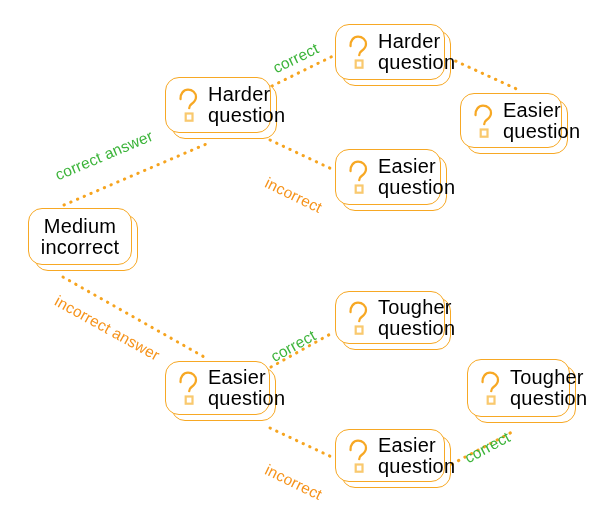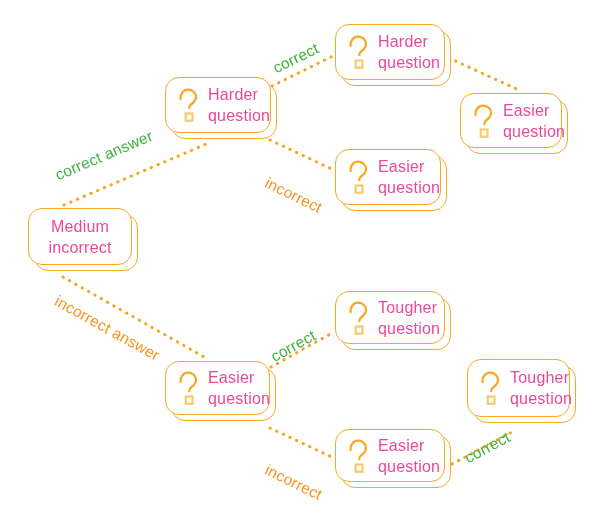--- a/index.html
+++ b/index.html
@@ -26,21 +26,21 @@
   }
   .card-front{
     position:relative;width:100%;height:100%;
     border:1.6px solid #F7A824;border-radius:14px;background:#fff;
     box-sizing:border-box;
     display:flex;align-items:center;gap:9px;padding:0 11px;
   }
   .card-front.centered{justify-content:center;text-align:center;padding:0 6px;}
   .qicon{flex:0 0 auto;display:flex;}
   .node-text{
-    color:#ec4899;font-size:16px;line-height:21px;letter-spacing:.2px;
+    color:#000000;font-size:20px;line-height:21px;letter-spacing:.2px;
   }
   .node-text span{display:block;}
   .edge-label{
     position:absolute;
     font-size:15.5px;
     white-space:nowrap;
     transform-origin:left center;
     letter-spacing:.2px;
   }
   .edge-label.green{color:#3CB43A;}

